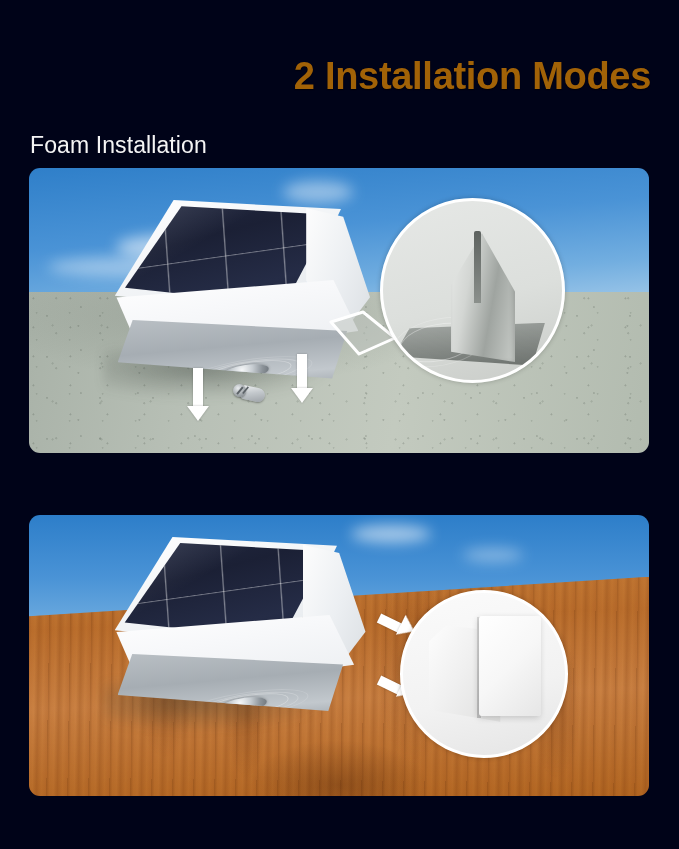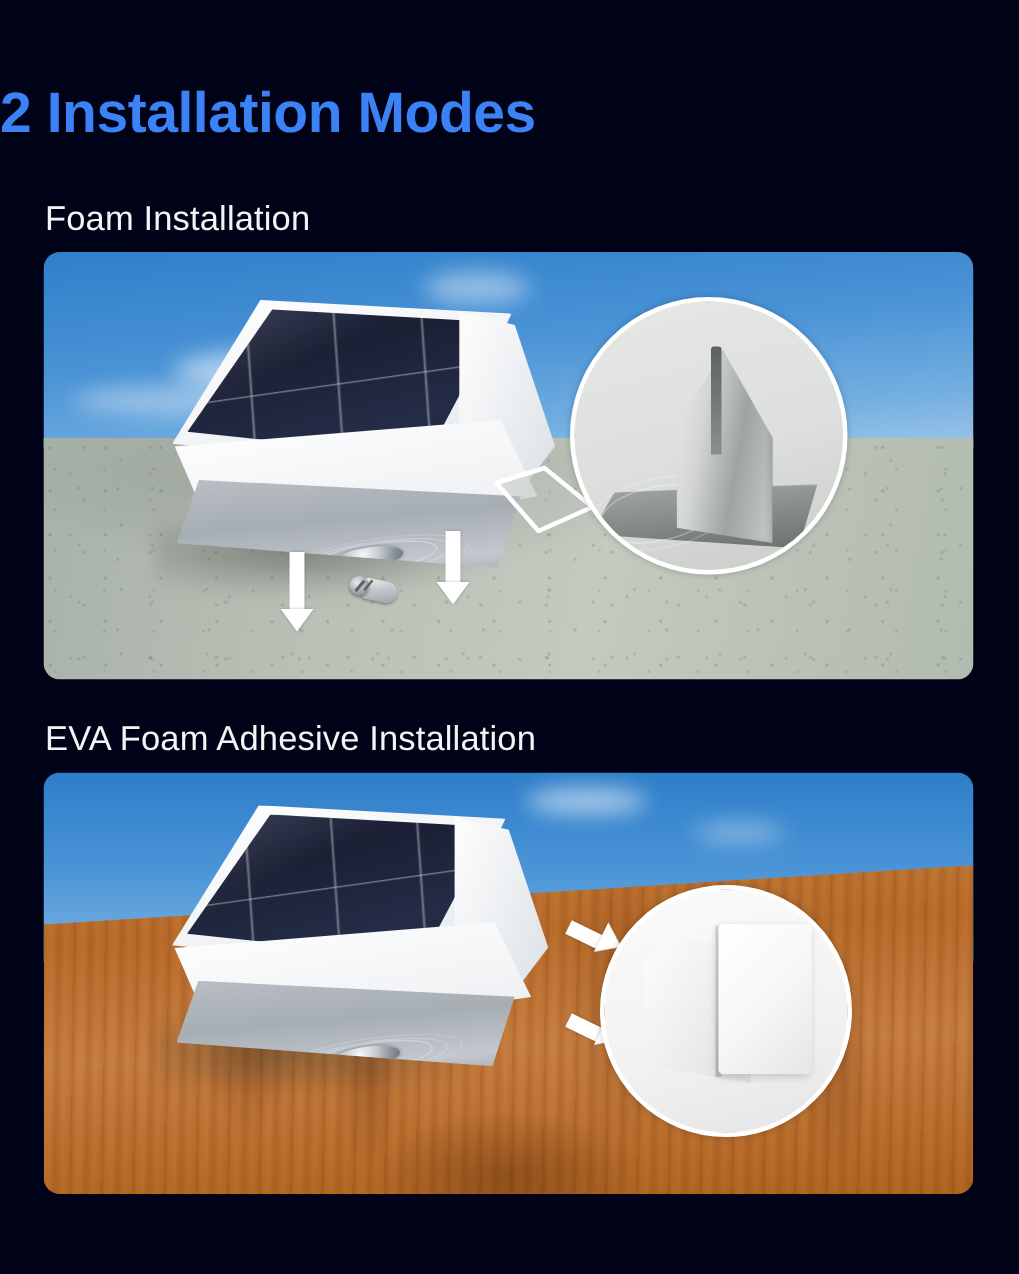--- a/index.html
+++ b/index.html
@@ -20,24 +20,24 @@
     height: 849px;
     background: #000318;
   }
 
   
   .main-title {
     position: absolute;
     top: 55px;
     left: 0;
     width: 651px;
-    text-align: left;
+    text-align: right;
     font-size: 38px;
     font-weight: bold;
-    color: #3b82f6;
+    color: #a16207;
     letter-spacing: -0.3px;
     text-shadow: 0 1px 1px rgba(0,0,0,0.6);
   }
 
   .section-label {
     position: absolute;
     left: 30px;
     font-size: 23px;
     font-weight: normal;
     color: #f4f4f4;
@@ -424,21 +424,20 @@
         <div class="keyhole-base"></div>
         <div class="keyhole-rings k2"></div>
         <div class="keyhole-rings"></div>
         <div class="keyhole"></div>
         <div class="keyhole-slot"></div>
       </div>
 
     </div>
   </div>
 
-  <div class="section-label b">EVA Foam Adhesive Installation</div>
 
   <div class="photo-panel p2">
     <div class="scene">
 
       <div class="sky2">
         <div class="cloud cloud2a"></div>
         <div class="cloud cloud2b"></div>
       </div>
 
       <div class="wood2"></div>

